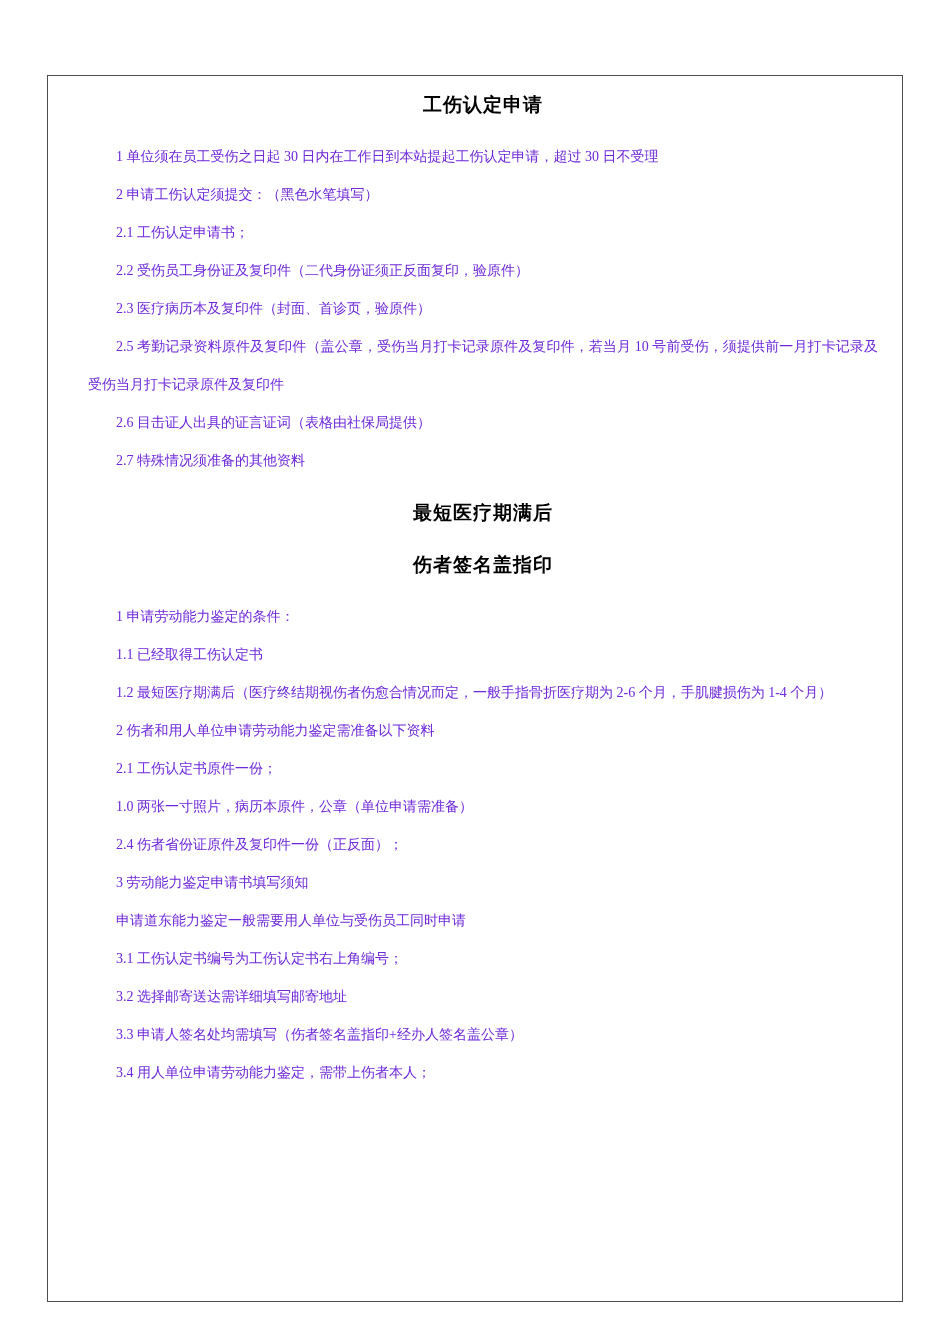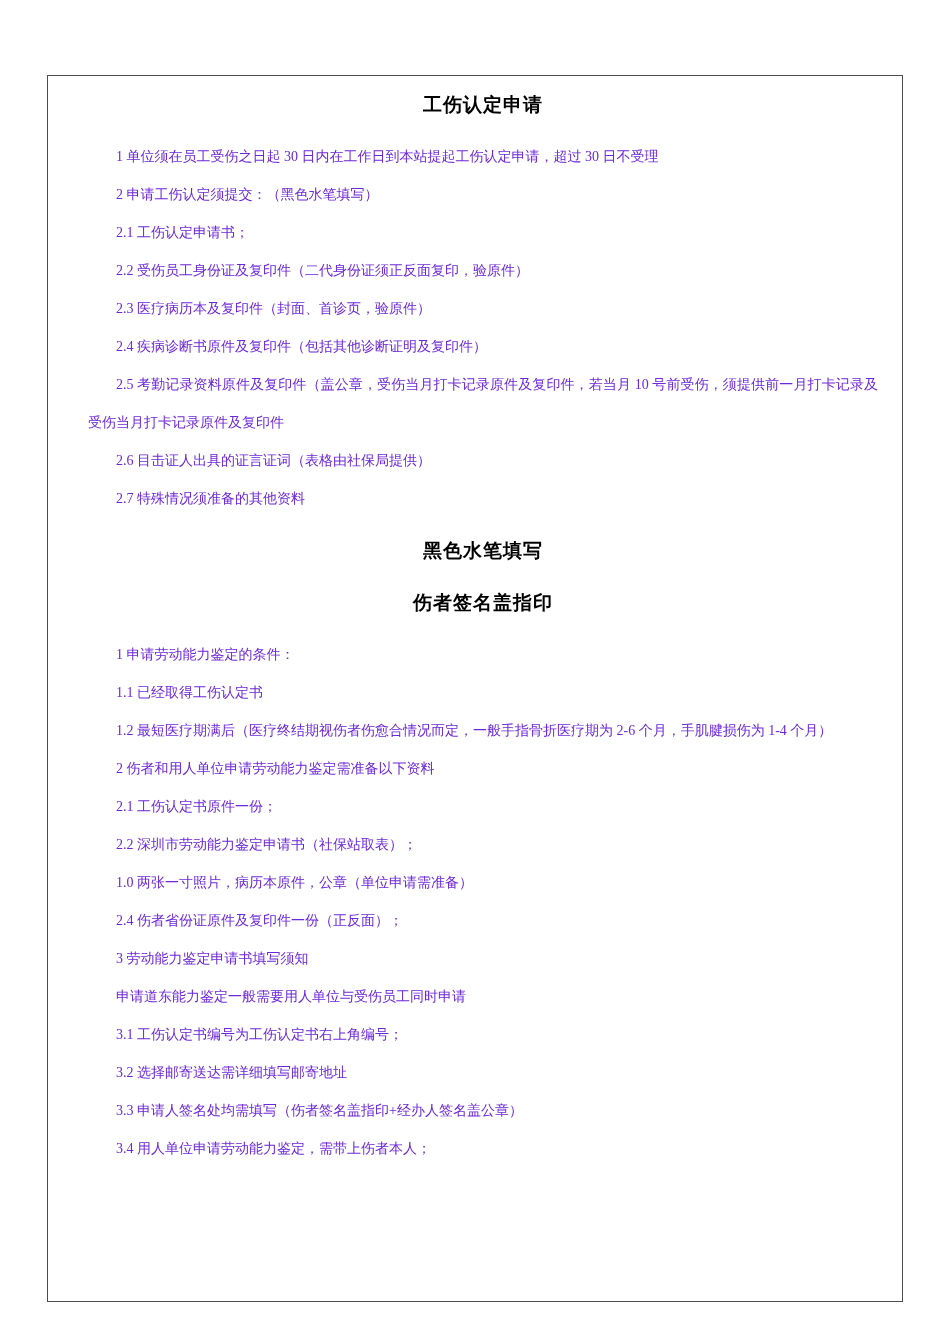--- a/index.html
+++ b/index.html
@@ -54,34 +54,32 @@
 
 <div class="page">
   <div class="doc-frame">
 
     <h2>工伤认定申请</h2>
     <p>1 单位须在员工受伤之日起 30 日内在工作日到本站提起工伤认定申请，超过 30 日不受理</p>
     <p>2 申请工伤认定须提交：（黑色水笔填写）</p>
     <p>2.1 工伤认定申请书；</p>
     <p>2.2 受伤员工身份证及复印件（二代身份证须正反面复印，验原件）</p>
     <p>2.3 医疗病历本及复印件（封面、首诊页，验原件）</p>
-    <p>2.4 疾病诊断书原件及复印件（包括其他诊断证明及复印件）</p>
     <p>2.5 考勤记录资料原件及复印件（盖公章，受伤当月打卡记录原件及复印件，若当月 10 号前受伤，须提供前一月打卡记录及受伤当月打卡记录原件及复印件</p>
     <p>2.6 目击证人出具的证言证词（表格由社保局提供）</p>
     <p>2.7 特殊情况须准备的其他资料</p>
 
-    <h2>黑色水笔填写</h2>
+    <h2>最短医疗期满后</h2>
 
     <h2>伤者签名盖指印</h2>
     <p>1 申请劳动能力鉴定的条件：</p>
     <p>1.1 已经取得工伤认定书</p>
     <p>1.2 最短医疗期满后（医疗终结期视伤者伤愈合情况而定，一般手指骨折医疗期为 2-6 个月，手肌腱损伤为 1-4 个月）</p>
     <p>2 伤者和用人单位申请劳动能力鉴定需准备以下资料</p>
     <p>2.1 工伤认定书原件一份；</p>
-    <p>2.2 深圳市劳动能力鉴定申请书（社保站取表）；</p>
     <p>1.0 两张一寸照片，病历本原件，公章（单位申请需准备）</p>
     <p>2.4 伤者省份证原件及复印件一份（正反面）；</p>
     <p>3 劳动能力鉴定申请书填写须知</p>
     <p>申请道东能力鉴定一般需要用人单位与受伤员工同时申请</p>
     <p>3.1 工伤认定书编号为工伤认定书右上角编号；</p>
     <p>3.2 选择邮寄送达需详细填写邮寄地址</p>
     <p>3.3 申请人签名处均需填写（伤者签名盖指印+经办人签名盖公章）</p>
     <p>3.4 用人单位申请劳动能力鉴定，需带上伤者本人；</p>
 
   </div>

